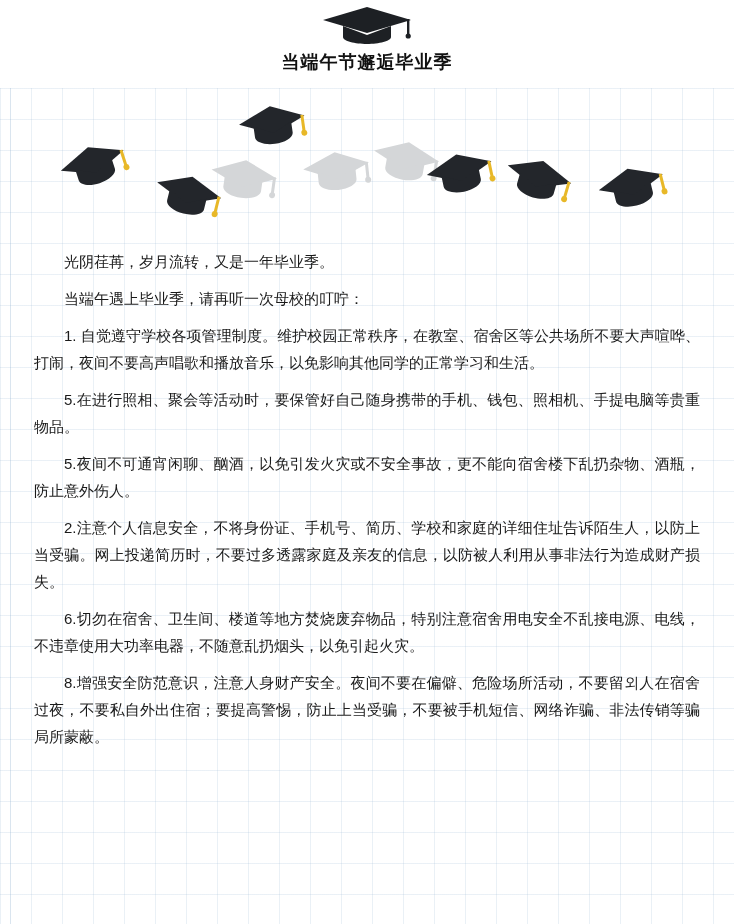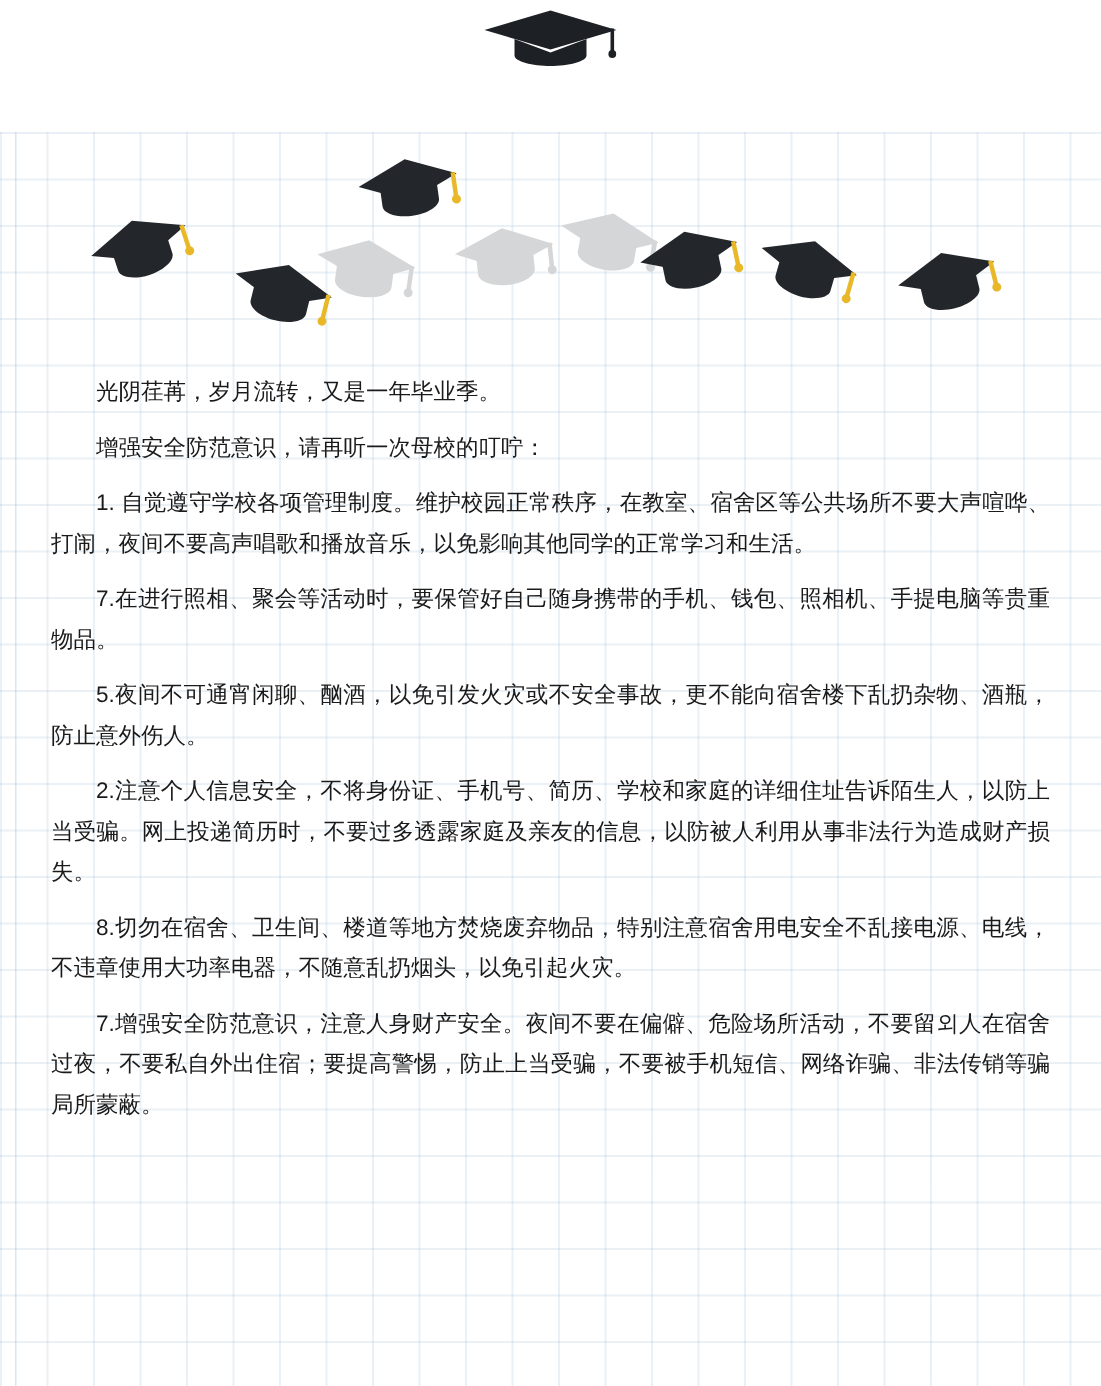--- a/index.html
+++ b/index.html
@@ -103,20 +103,21 @@
   <div class="grid-bg"></div>
   <div class="left-rule"></div>
 
   <div class="header">
     <svg class="title-cap" viewBox="0 0 92 42">
       <polygon points="46,3 90,16 46,29 2,16" fill="#1d2024"></polygon>
       <path d="M22,22 L22,33 C22,37 34,40 46,40 C58,40 70,37 70,33 L70,22 L46,31 Z" fill="#1d2024"></path>
       <rect x="86" y="15" width="2.4" height="16" fill="#1d2024"></rect>
       <circle cx="87.2" cy="32" r="2.6" fill="#1d2024"></circle>
     </svg>
+    <div class="title">当端午节邂逅毕业季</div>
   </div>
 
   <div class="caps-band">
 
     <svg class="cap" style="left:58px; top:48px;" width="74" height="58" viewBox="0 0 74 58">
       <g transform="rotate(-18 37 29)">
         <polygon points="37,6 70,20 37,34 4,20" fill="#23262b"></polygon>
         <path d="M18,24 L18,35 C18,40 27,44 37,44 C47,44 56,40 56,35 L56,24 L37,33 Z" fill="#23262b"></path>
         <rect x="66" y="19" width="3" height="16" fill="#e8b828"></rect>
         <circle cx="67.5" cy="37" r="3" fill="#e8b828"></circle>
@@ -191,22 +192,22 @@
         <polygon points="37,6 70,20 37,34 4,20" fill="#23262b"></polygon>
         <path d="M18,24 L18,35 C18,40 27,44 37,44 C47,44 56,40 56,35 L56,24 L37,33 Z" fill="#23262b"></path>
         <rect x="66" y="19" width="3" height="16" fill="#e8b828"></rect>
         <circle cx="67.5" cy="37" r="3" fill="#e8b828"></circle>
       </g>
     </svg>
   </div>
 
   <div class="content">
     <p class="para">光阴荏苒，岁月流转，又是一年毕业季。</p>
-    <p class="para">增强安全防范意识，请再听一次母校的叮咛：</p>
+    <p class="para">当端午遇上毕业季，请再听一次母校的叮咛：</p>
     <p class="para">1. 自觉遵守学校各项管理制度。维护校园正常秩序，在教室、宿舍区等公共场所不要大声喧哗、打闹，夜间不要高声唱歌和播放音乐，以免影响其他同学的正常学习和生活。</p>
-    <p class="para">7.在进行照相、聚会等活动时，要保管好自己随身携带的手机、钱包、照相机、手提电脑等贵重物品。</p>
+    <p class="para">5.在进行照相、聚会等活动时，要保管好自己随身携带的手机、钱包、照相机、手提电脑等贵重物品。</p>
     <p class="para">5.夜间不可通宵闲聊、酗酒，以免引发火灾或不安全事故，更不能向宿舍楼下乱扔杂物、酒瓶，防止意外伤人。</p>
     <p class="para">2.注意个人信息安全，不将身份证、手机号、简历、学校和家庭的详细住址告诉陌生人，以防上当受骗。网上投递简历时，不要过多透露家庭及亲友的信息，以防被人利用从事非法行为造成财产损失。</p>
-    <p class="para">8.切勿在宿舍、卫生间、楼道等地方焚烧废弃物品，特别注意宿舍用电安全不乱接电源、电线，不违章使用大功率电器，不随意乱扔烟头，以免引起火灾。</p>
-    <p class="para">7.增强安全防范意识，注意人身财产安全。夜间不要在偏僻、危险场所活动，不要留외人在宿舍过夜，不要私自外出住宿；要提高警惕，防止上当受骗，不要被手机短信、网络诈骗、非法传销等骗局所蒙蔽。</p>
+    <p class="para">6.切勿在宿舍、卫生间、楼道等地方焚烧废弃物品，特别注意宿舍用电安全不乱接电源、电线，不违章使用大功率电器，不随意乱扔烟头，以免引起火灾。</p>
+    <p class="para">8.增强安全防范意识，注意人身财产安全。夜间不要在偏僻、危险场所活动，不要留외人在宿舍过夜，不要私自外出住宿；要提高警惕，防止上当受骗，不要被手机短信、网络诈骗、非法传销等骗局所蒙蔽。</p>
   </div>
 
 </div>
 
 </body></html>

